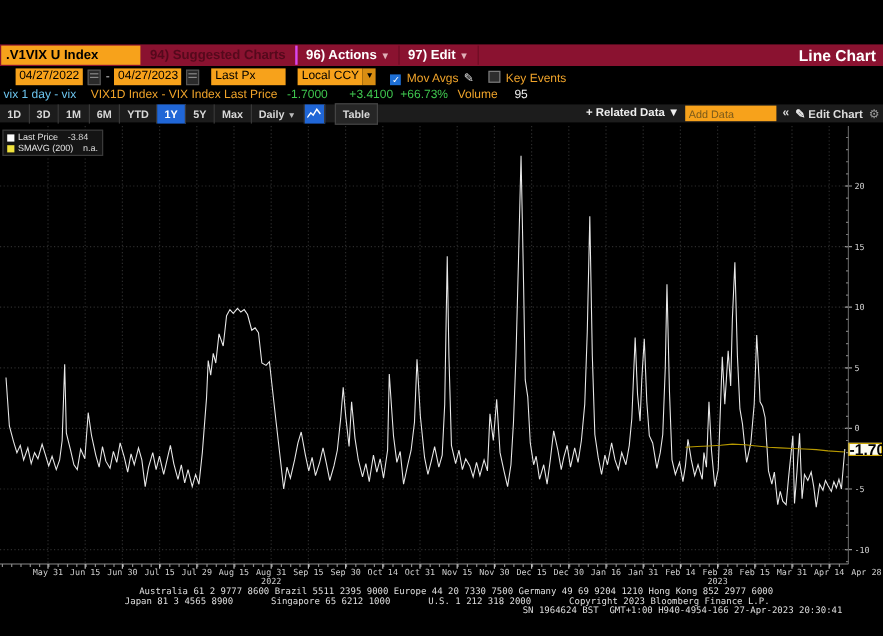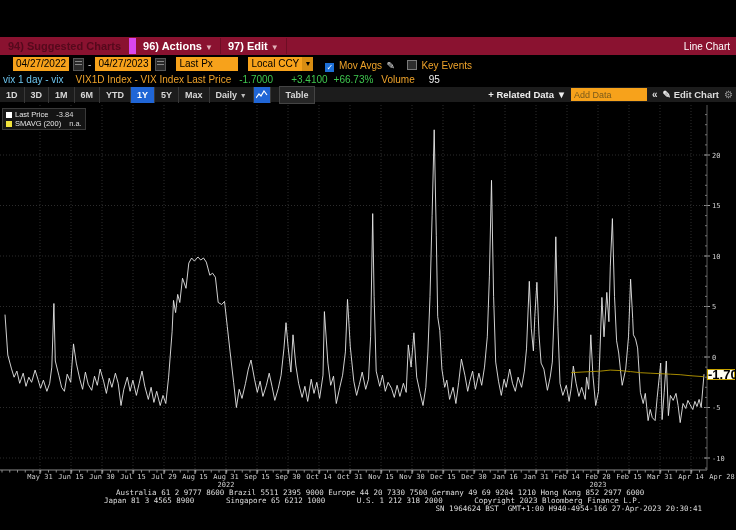--- a/index.html
+++ b/index.html
@@ -3,24 +3,24 @@
 <meta charset="utf-8">
 <style>
   html,body{margin:0;padding:0;background:#000;}
   body{width:736px;height:530px;position:relative;overflow:hidden;
        font-family:"Liberation Sans",sans-serif;-webkit-font-smoothing:none;}
   .abs{position:absolute;}
   
   #topbar{left:0;top:37px;width:736px;height:18px;background:#8a1230;display:flex;align-items:center;}
   #title-box{background:#f7a21b;color:#000;height:16px;line-height:16px;margin:1px 0 1px 1px;
              width:112px;padding-left:4px;font-size:11px;font-weight:bold;}
-  .dim-menu{color:#55091c;font-size:11px;font-weight:bold;padding:0 8px;border-right:7px solid #d946ef;height:16px;line-height:16px;}
+  .dim-menu{color:#55091c;font-size:11px;font-weight:bold;padding:0 8px;border-right:2px solid #d946ef;height:16px;line-height:16px;}
   .bar-menu{color:#fff;font-size:11px;font-weight:bold;padding:0 7px;border-right:1px solid #6d0d24;height:16px;line-height:16px;cursor:default;}
   .bar-menu .caret{color:#e0b0b8;font-size:8px;}
-  #view-label{margin-left:auto;color:#fff;font-size:10px;font-weight:normal;padding-right:6px;}
+  #view-label{margin-left:auto;color:#fff;font-size:13px;font-weight:bold;padding-right:6px;}
   
   #row2{left:0;top:56px;width:736px;height:16px;display:flex;align-items:center;gap:4px;padding-left:13px;}
   .obox{background:#f7a21b;color:#000;font-size:10px;height:14px;line-height:14px;padding:0 3px;}
   .cal{width:9px;height:11px;background:#2a2a2a;border:1px solid #555;display:inline-block;}
   .cal i{display:block;margin:2px 1px 0 1px;height:2px;border-top:1px solid #888;border-bottom:1px solid #888;}
   .dash{color:#ccc;font-size:10px;}
   .ddbtn{background:#d88d12;width:11px;height:14px;color:#000;font-size:7px;text-align:center;line-height:14px;}
   .cb{width:9px;height:9px;display:inline-block;vertical-align:-1px;}
   .cb.on{background:#1d6fd6;color:#fff;font-size:8px;line-height:9px;text-align:center;}
   .cb.off{background:#2e2e2e;border:1px solid #7a7a7a;width:8px;height:8px;}
@@ -62,20 +62,21 @@
   #footer{left:0;top:488px;width:736px;height:42px;font-family:"DejaVu Sans Mono",monospace;
           font-size:7.5px;color:#dedede;line-height:7.5px;}
   #f1,#f2{position:absolute;left:104px;white-space:pre;}
   #f1{top:1px;margin-left:12px;} #f2{top:9px;}
   #f3{position:absolute;right:34px;top:17px;white-space:pre;}
 </style>
 </head>
 <body>
 
 <div id="topbar" class="abs">
+  <div id="title-box">.V1VIX U Index</div>
   <div class="dim-menu">94) Suggested Charts</div>
   <div class="bar-menu"><span>96) Actions</span> <span class="caret">▼</span></div>
   <div class="bar-menu"><span>97) Edit</span> <span class="caret">▼</span></div>
   <div id="view-label">Line Chart</div>
 </div>
 
 <div id="row2" class="abs">
   <span class="obox">04/27/2022</span>
   <span class="cal">
       <i></i>

